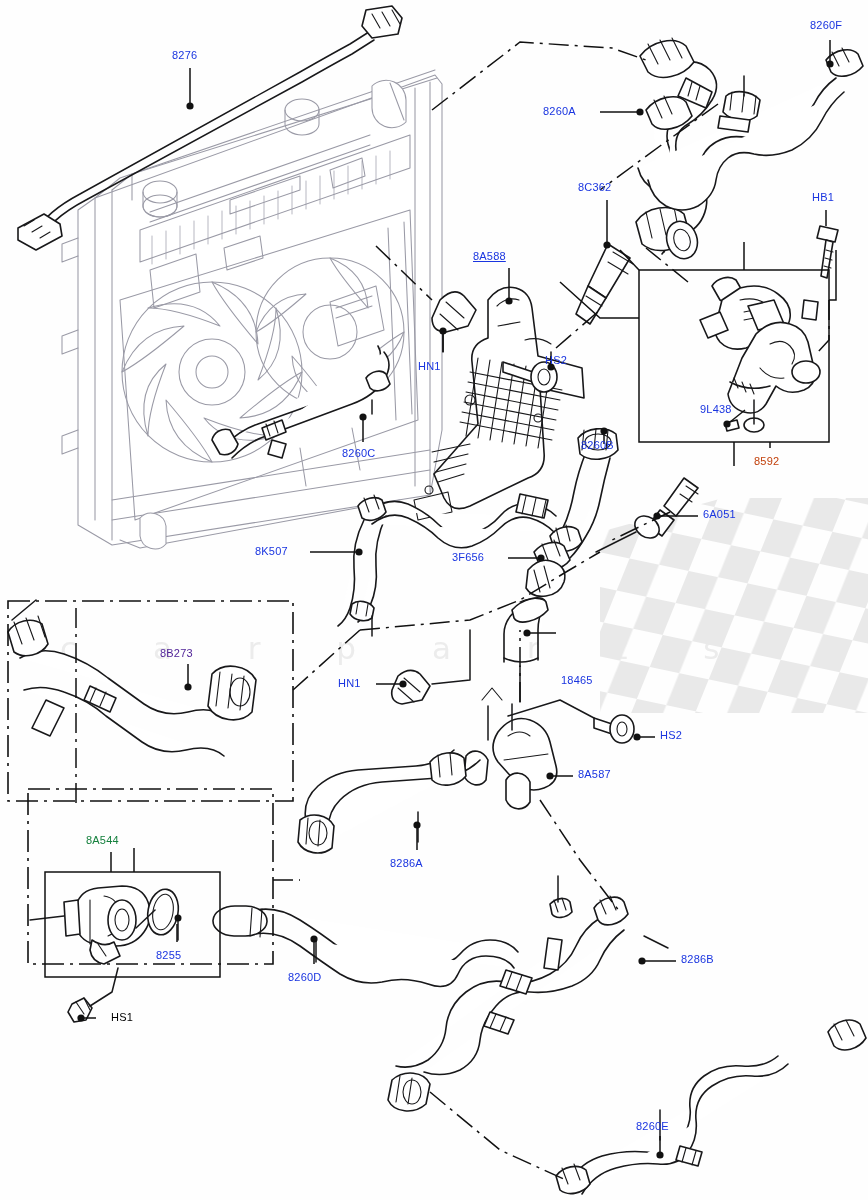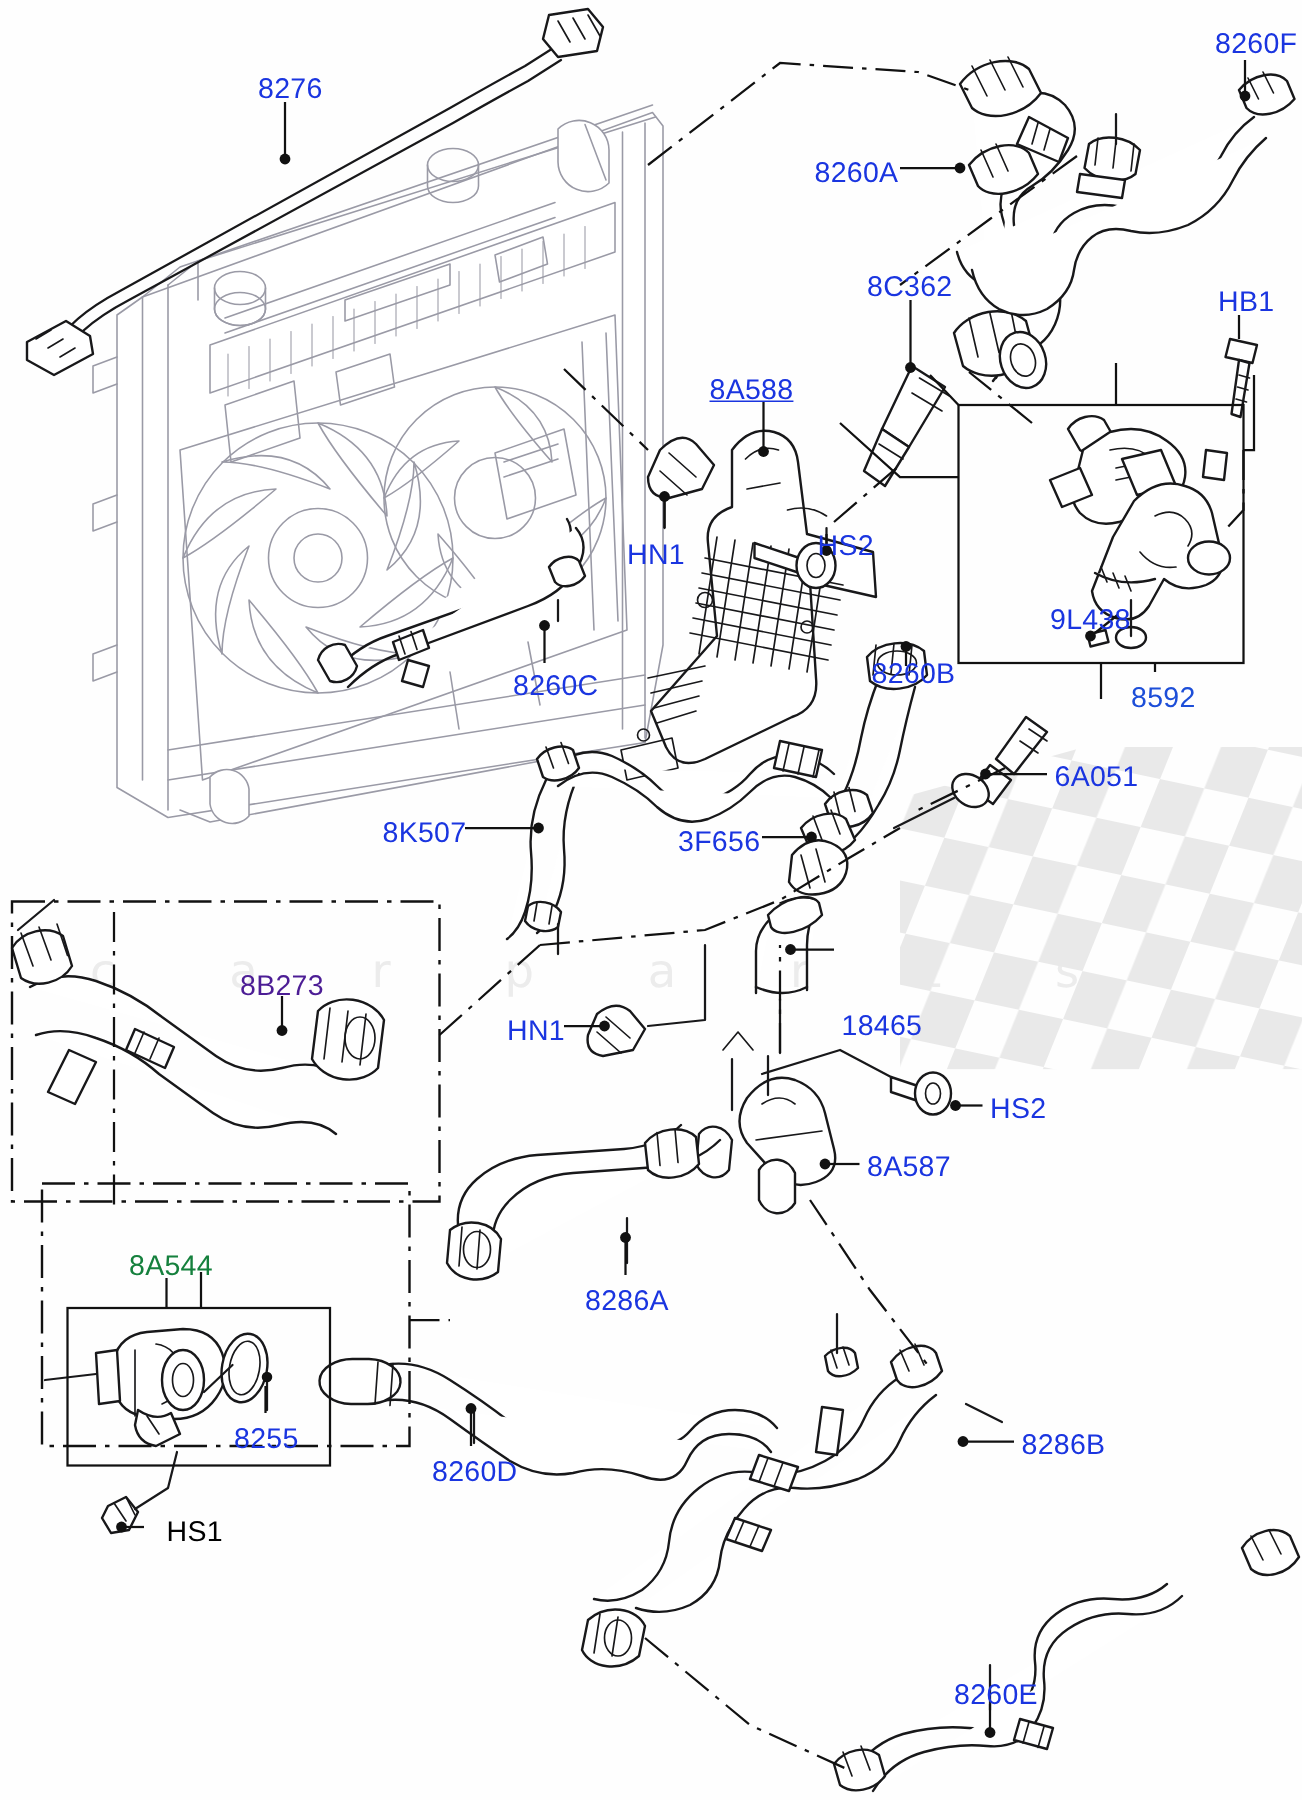--- a/index.html
+++ b/index.html
@@ -28,21 +28,21 @@
   }
   .wm-flag{
     position:absolute;left:600px;top:498px;width:268px;height:215px;
     overflow:hidden;
   }
   .wm-flag svg{display:block;}
   
   .lbl{
     position:absolute;color:#1a35e0;
     font-family:"Liberation Sans", sans-serif;
-    font-size:19px;letter-spacing:.2px;white-space:nowrap;
+    font-size:11px;letter-spacing:.2px;white-space:nowrap;
     line-height:1;
     text-align:right;
   }
   
   #art{position:absolute;left:0;top:0;}
   .ln{fill:none;stroke:#18181a;stroke-width:1.5;stroke-linecap:round;stroke-linejoin:round;}
   .ln-t{fill:none;stroke:#18181a;stroke-width:1.1;stroke-linecap:round;stroke-linejoin:round;}
   .ln-h{fill:#ffffff;stroke:#18181a;stroke-width:1.6;stroke-linecap:round;stroke-linejoin:round;}
   .rad{fill:none;stroke:#9a9aa6;stroke-width:1.05;stroke-linecap:round;stroke-linejoin:round;}
   .rad-f{fill:#ffffff;stroke:#9a9aa6;stroke-width:1.05;stroke-linejoin:round;}
@@ -580,21 +580,21 @@
       <div class="lbl" style="left: 172px; top: 50px; color: rgb(26, 53, 224);">8276</div>
       <div class="lbl" style="left: 810px; top: 20px; color: rgb(26, 53, 224);">8260F</div>
       <div class="lbl" style="left: 543px; top: 106px; color: rgb(26, 53, 224);">8260A</div>
       <div class="lbl" style="left: 578px; top: 182px; color: rgb(26, 53, 224);">8C362</div>
       <div class="lbl" style="left: 812px; top: 192px; color: rgb(26, 53, 224);">HB1</div>
       <div class="lbl" style="left: 473px; top: 251px; color: rgb(26, 53, 224); text-decoration: underline;">8A588</div>
       <div class="lbl" style="left: 418px; top: 361px; color: rgb(26, 53, 224);">HN1</div>
       <div class="lbl" style="left: 545px; top: 355px; color: rgb(26, 53, 224);">HS2</div>
       <div class="lbl" style="left: 581px; top: 416px; color: rgb(26, 53, 224); margin-top: 24px;">8260B</div>
       <div class="lbl" style="left: 700px; top: 404px; color: rgb(26, 53, 224);">9L438</div>
-      <div class="lbl" style="left: 754px; top: 456px; color: #1d4ed8;">8592</div>
+      <div class="lbl" style="left: 754px; top: 456px; color: #c2410c;">8592</div>
       <div class="lbl" style="left: 342px; top: 448px; color: rgb(26, 53, 224);">8260C</div>
       <div class="lbl" style="left: 703px; top: 509px; color: rgb(26, 53, 224);">6A051</div>
       <div class="lbl" style="left: 255px; top: 546px; color: rgb(26, 53, 224);">8K507</div>
       <div class="lbl" style="left: 452px; top: 552px; color: rgb(26, 53, 224);">3F656</div>
       <div class="lbl" style="left: 561px; top: 627px; color: rgb(26, 53, 224); margin-top: 48px;">18465</div>
       <div class="lbl" style="left: 160px; top: 648px; color: #4c1d95;">8B273</div>
       <div class="lbl" style="left: 338px; top: 678px; color: rgb(26, 53, 224);">HN1</div>
       <div class="lbl" style="left: 660px; top: 730px; color: rgb(26, 53, 224);">HS2</div>
       <div class="lbl" style="left: 578px; top: 769px; color: rgb(26, 53, 224);">8A587</div>
       <div class="lbl" style="left: 86px; top: 835px; color: #15803d;">8A544</div>

